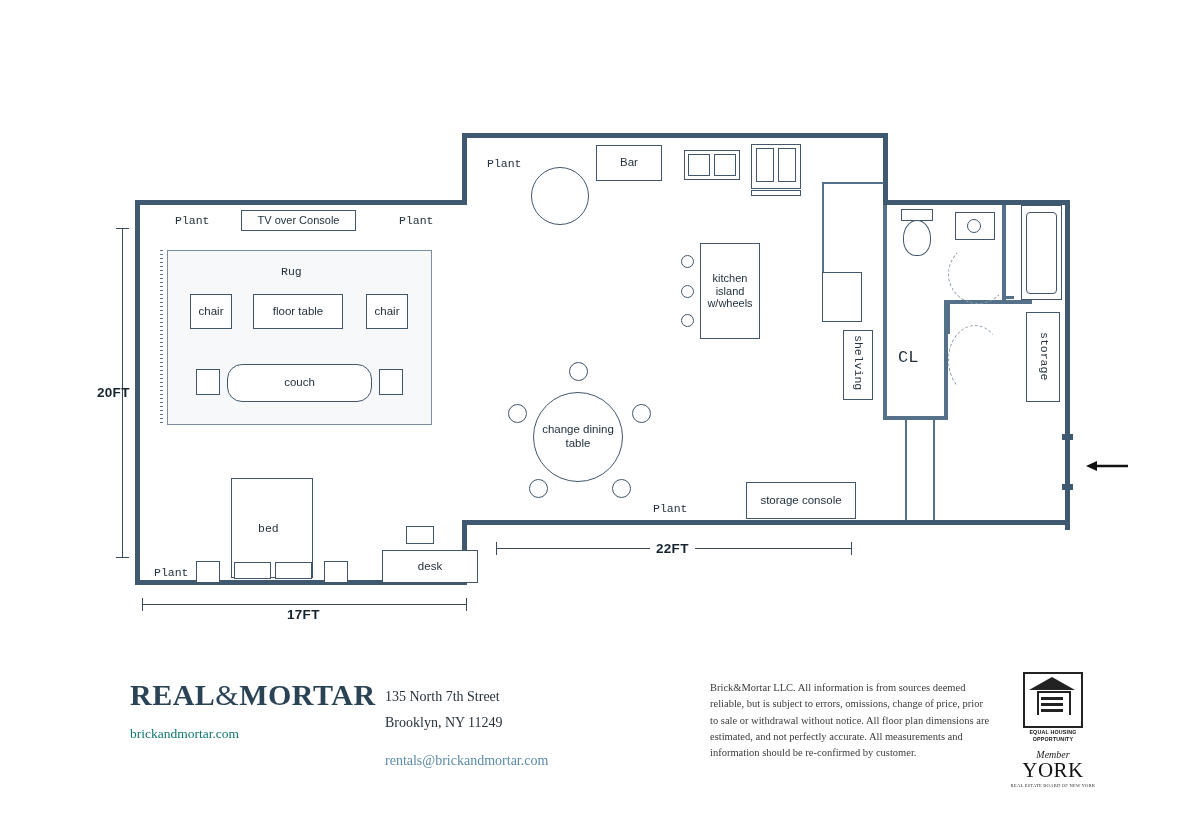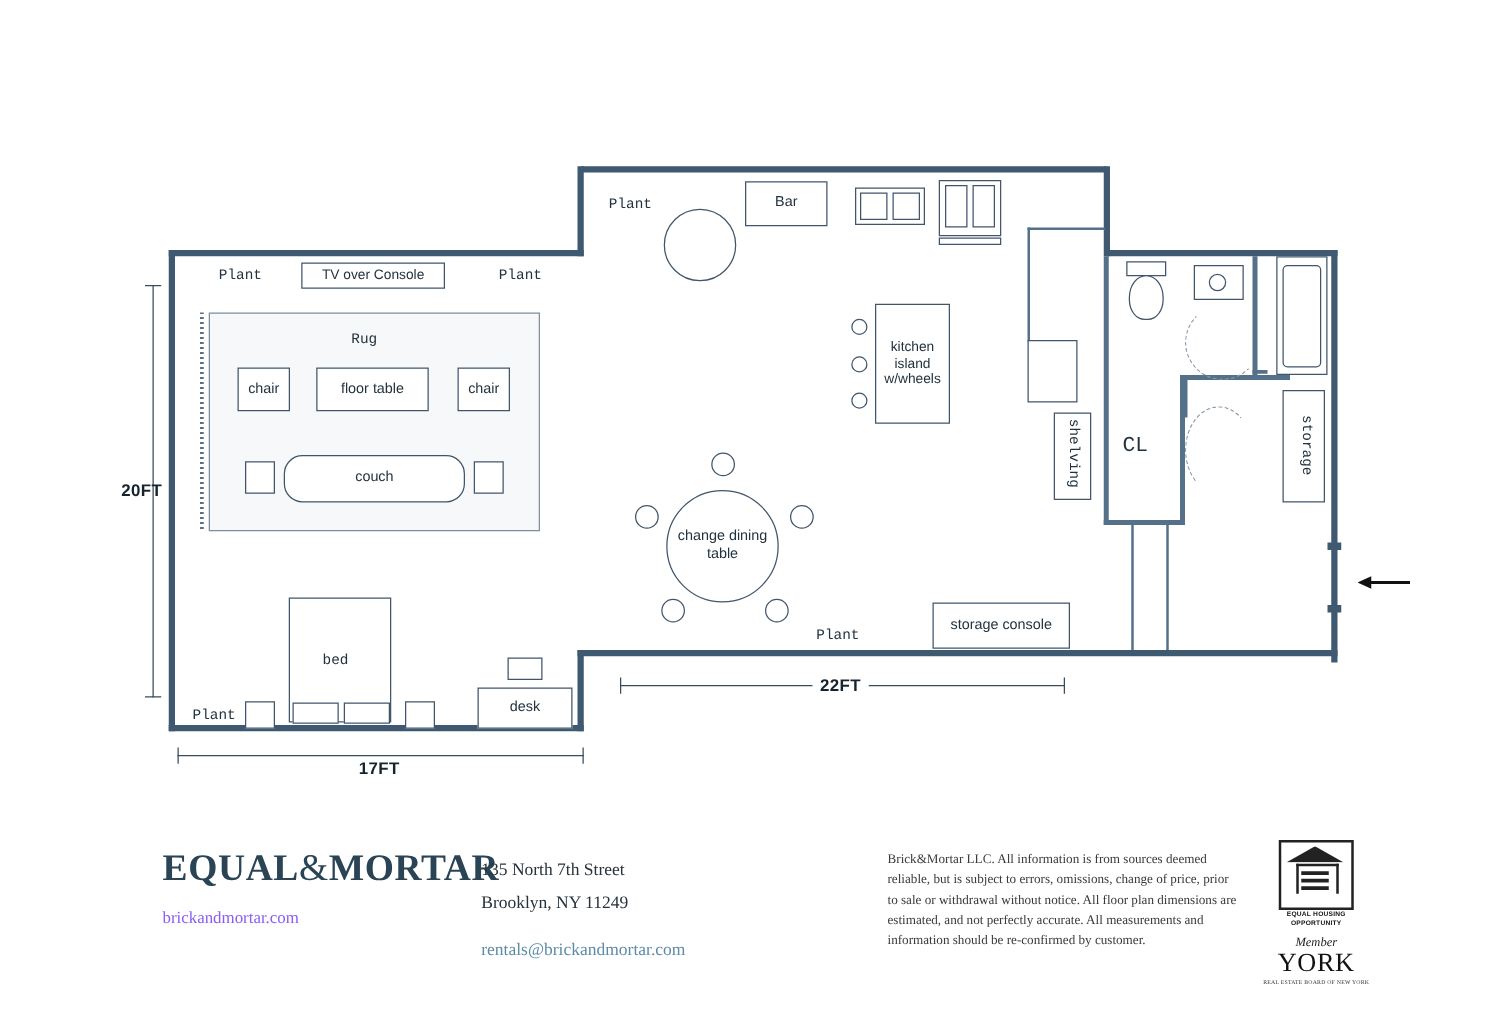--- a/index.html
+++ b/index.html
@@ -55,21 +55,21 @@
     font-family:"Liberation Serif", serif;
   }
   .brand .bm{
     font-size:30px;letter-spacing:.5px;color:#2a4455;font-weight:bold;
   }
   .brand .bm .amp{font-weight:normal;}
   .brand .sub{
     font-size:15px;color:#33424d;margin-top:6px;font-family:"Liberation Serif", serif;
   }
   .brand .url{
-    font-size:13.5px;color:#8b5cf6;margin-top:14px;font-family:"Liberation Serif", serif;
+    font-size:13.5px;color:#0f766e;margin-top:14px;font-family:"Liberation Serif", serif;
   }
   .addr{
     position:absolute;left:385px;top:24px;
     font-family:Liberation Serif, serif;font-size:14px;color:#27323b;line-height:1.85;
   }
   .addr .mail{color:#5c8ba8;display:block;margin-top:12px;}
   .legal{
     position:absolute;left:710px;top:20px;width:280px;
     font-family:"Liberation Serif", serif;font-size:10.5px;color:#3a3a3a;line-height:1.55;
   }
@@ -154,21 +154,21 @@
 
   <div class="box" style="left:231px;top:478px;width:82px;height:100px;"></div>
   <div class="lbl" style="left:258px;top:522px;">bed</div>
   <div class="box" style="left:234px;top:562px;width:37px;height:17px;"></div>
   <div class="box" style="left:275px;top:562px;width:37px;height:17px;"></div>
   <div class="box" style="left:196px;top:561px;width:24px;height:22px;"></div>
   <div class="box" style="left:324px;top:561px;width:24px;height:22px;"></div>
   <div class="lbl" style="left:154px;top:566px;">Plant</div>
 
   <div class="box" style="left:406px;top:526px;width:28px;height:18px;"></div>
-  <div class="box" style="left:382px;top:550px;width:76px;height:33px;">desk</div>
+  <div class="box" style="left:382px;top:550px;width:96px;height:33px;">desk</div>
 
   <div class="lbl" style="left:487px;top:157px;">Plant</div>
   <div class="circ" style="left:531px;top:167px;width:58px;height:58px;"></div>
   <div class="box" style="left:596px;top:145px;width:66px;height:36px;">Bar</div>
 
   <div class="box" style="left:684px;top:150px;width:56px;height:30px;"></div>
   <div class="box" style="left:688px;top:154px;width:22px;height:22px;"></div>
   <div class="box" style="left:714px;top:154px;width:22px;height:22px;"></div>
 
   <div class="box" style="left:751px;top:144px;width:50px;height:45px;"></div>
@@ -226,21 +226,21 @@
   <div class="dimline" style="left:496px;top:548px;width:356px;height:1px;"></div>
   <div class="dimline" style="left:496px;top:542px;width:1px;height:13px;"></div>
   <div class="dimline" style="left:851px;top:542px;width:1px;height:13px;"></div>
   <div class="dimlabel" style="left:650px;top:541px;background:#fff;padding:0 6px;">22FT</div>
 
 </div>
 
 <div class="footer">
 
   <div class="brand">
-    <div class="bm"><span>EQUAL</span><span class="amp">&amp;</span><span>MORTAR</span></div>
+    <div class="bm"><span>REAL</span><span class="amp">&amp;</span><span>MORTAR</span></div>
     <div class="url">brickandmortar.com</div>
   </div>
 
   <div class="addr">
     <div>135 North 7th Street</div>
     <div>Brooklyn, NY 11249</div>
     <span class="mail">rentals@brickandmortar.com</span>
   </div>
 
   <div class="legal">Brick&amp;Mortar LLC.  All information is from sources deemed reliable, but is subject to errors, omissions, change of price, prior to sale or withdrawal without notice.  All floor plan dimensions are estimated, and not perfectly accurate.  All measurements and information should be re-confirmed by customer.</div>

